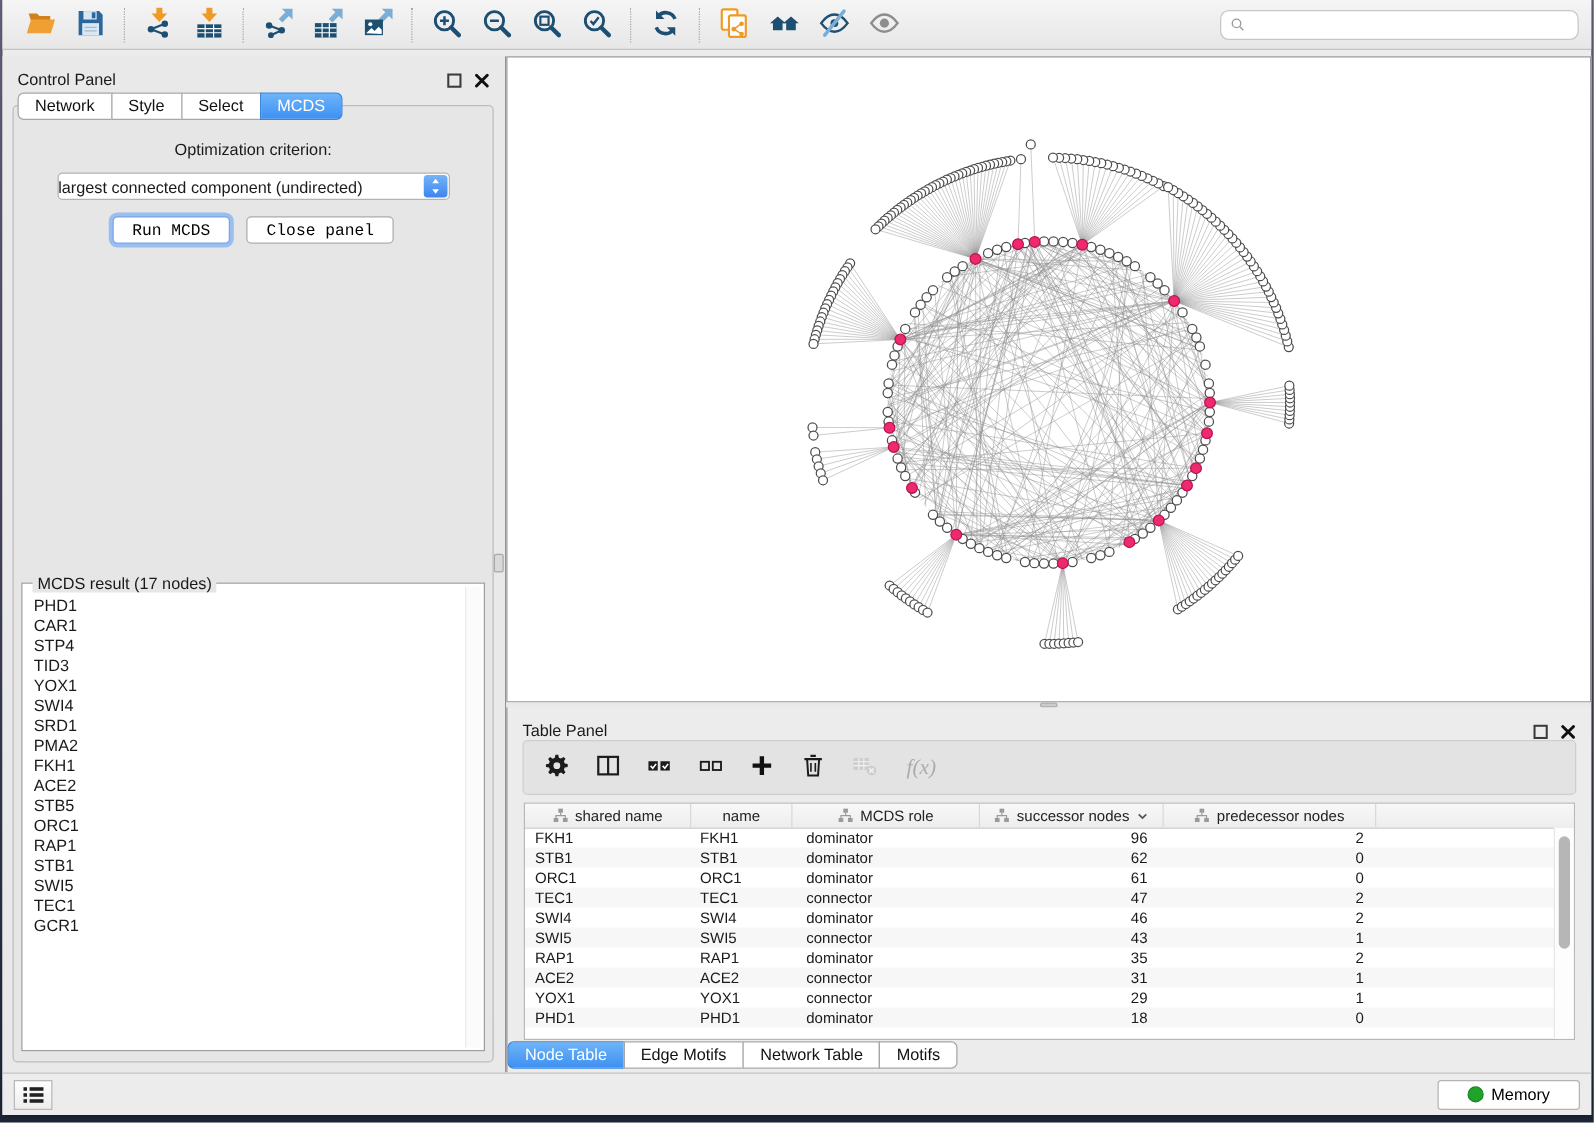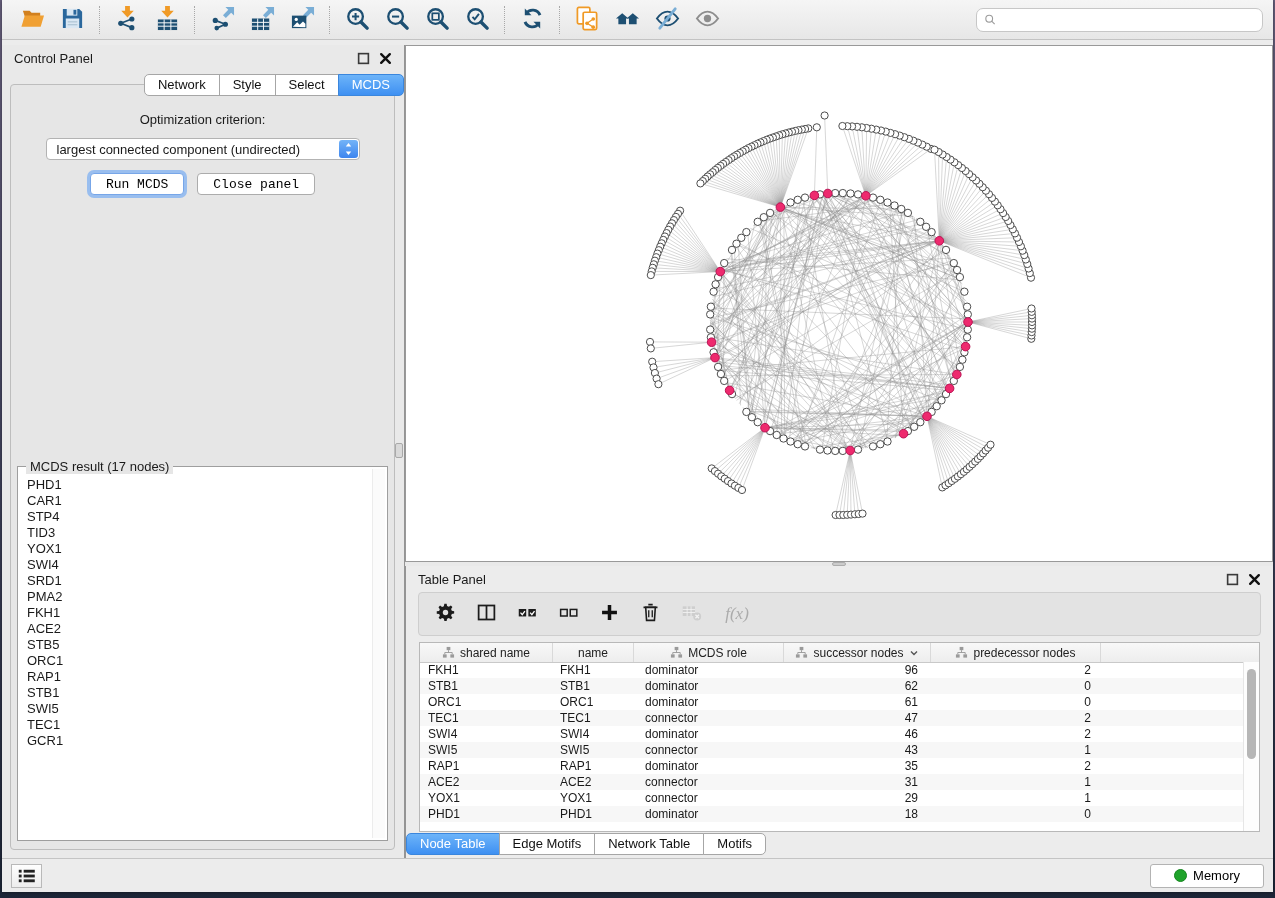--- a/index.html
+++ b/index.html
@@ -20,35 +20,35 @@
     background:none;border:none;padding:0;cursor:default}
   .tbtn svg{width:25px;height:25px}
   .tsep{width:0;height:28px;border-left:1px dotted #a8a8a8;margin:0 7px}
   .search{margin-left:auto;width:287px;height:24px;border:1px solid #c7c7c7;border-radius:7px;
     background:#fff;display:flex;align-items:center;padding:0 7px;gap:5px;box-sizing:border-box}
   .search input{border:none;outline:none;flex:1;font-size:13px;font-family:inherit;background:transparent}
 
   
   .control-panel{position:absolute;left:0;top:45px;width:403px;bottom:34px;
     background:#e9e9e9;border-right:1px solid #949494;box-sizing:border-box}
-  .panel-header{height:26px;display:flex;align-items:center;padding:0 12px;gap:9px}
+  .panel-header{height:26px;display:flex;align-items:flex-end;padding:0 12px;gap:9px}
   .panel-title{font-size:13px;color:#1a1a1a;flex:1}
   .mini-icon{width:13px;height:13px;display:inline-flex}
-  .cp-tabs{position:absolute;top:29px;left:12px;right:0;display:flex;justify-content:flex-end;z-index:3}
+  .cp-tabs{position:absolute;top:29px;left:12px;right:0;display:flex;justify-content:flex-start;z-index:3}
   .seg-tab{height:20px;line-height:20px;padding:0 13px;background:#fff;border:1px solid #a6a6a6;
     font-size:13px;color:#111;margin-left:-1px;cursor:default}
   .seg-tab:first-child{border-radius:5px 0 0 5px;margin-left:0}
   .seg-tab:last-child{border-radius:0 5px 5px 0}
   .seg-tab.active{background:linear-gradient(#6db4f9,#3e90f2);border-color:#3a86dd;color:#fff}
   .cp-body{position:absolute;top:39px;left:8px;right:9px;bottom:8px;background:#e6e6e6;
     border:1px solid #bdbdbd;border-radius:4px;z-index:1}
   .opt-label{text-align:center;margin-top:27px;font-size:13px}
   .dropdown{position:relative;width:314px;height:22px;margin:11px auto 0;background:#fff;
     border:1px solid #b3b3b3;border-radius:4px;display:flex;align-items:center;
-    padding-left:10px;box-sizing:border-box;font-size:13px}
+    box-sizing:border-box;font-size:13px}
   .stepper{position:absolute;right:1px;top:1px;bottom:1px;width:19px;border-radius:3px;
     background:linear-gradient(#74b4f8,#3d85ef);display:flex;align-items:center;justify-content:center}
   .btn-row{display:flex;justify-content:center;gap:13px;margin-top:13px}
   .mac-btn{height:22px;padding:0 15px;background:#fff;border:1px solid #acacac;border-radius:4px;
     font-size:13px;font-family:Liberation Mono, monospace;cursor:default}
   .mac-btn.focused{box-shadow:0 0 0 3px rgba(105,165,243,.62);border-color:#77a6e8}
   .result-box{position:absolute;left:6px;right:6px;top:381px;bottom:8px;background:#fff;border:1px solid #9e9e9e}
   .result-legend{position:absolute;top:-8px;left:8px;background:#e6e6e6;padding:0 4px;font-size:13px}
   .result-list{list-style:none;margin:0;padding:10px 0 0 9px;font-size:13px;line-height:16px}
   .result-scroll{position:absolute;top:2px;bottom:2px;right:2px;width:12px;background:#fbfbfb;border-left:1px solid #ececec}

